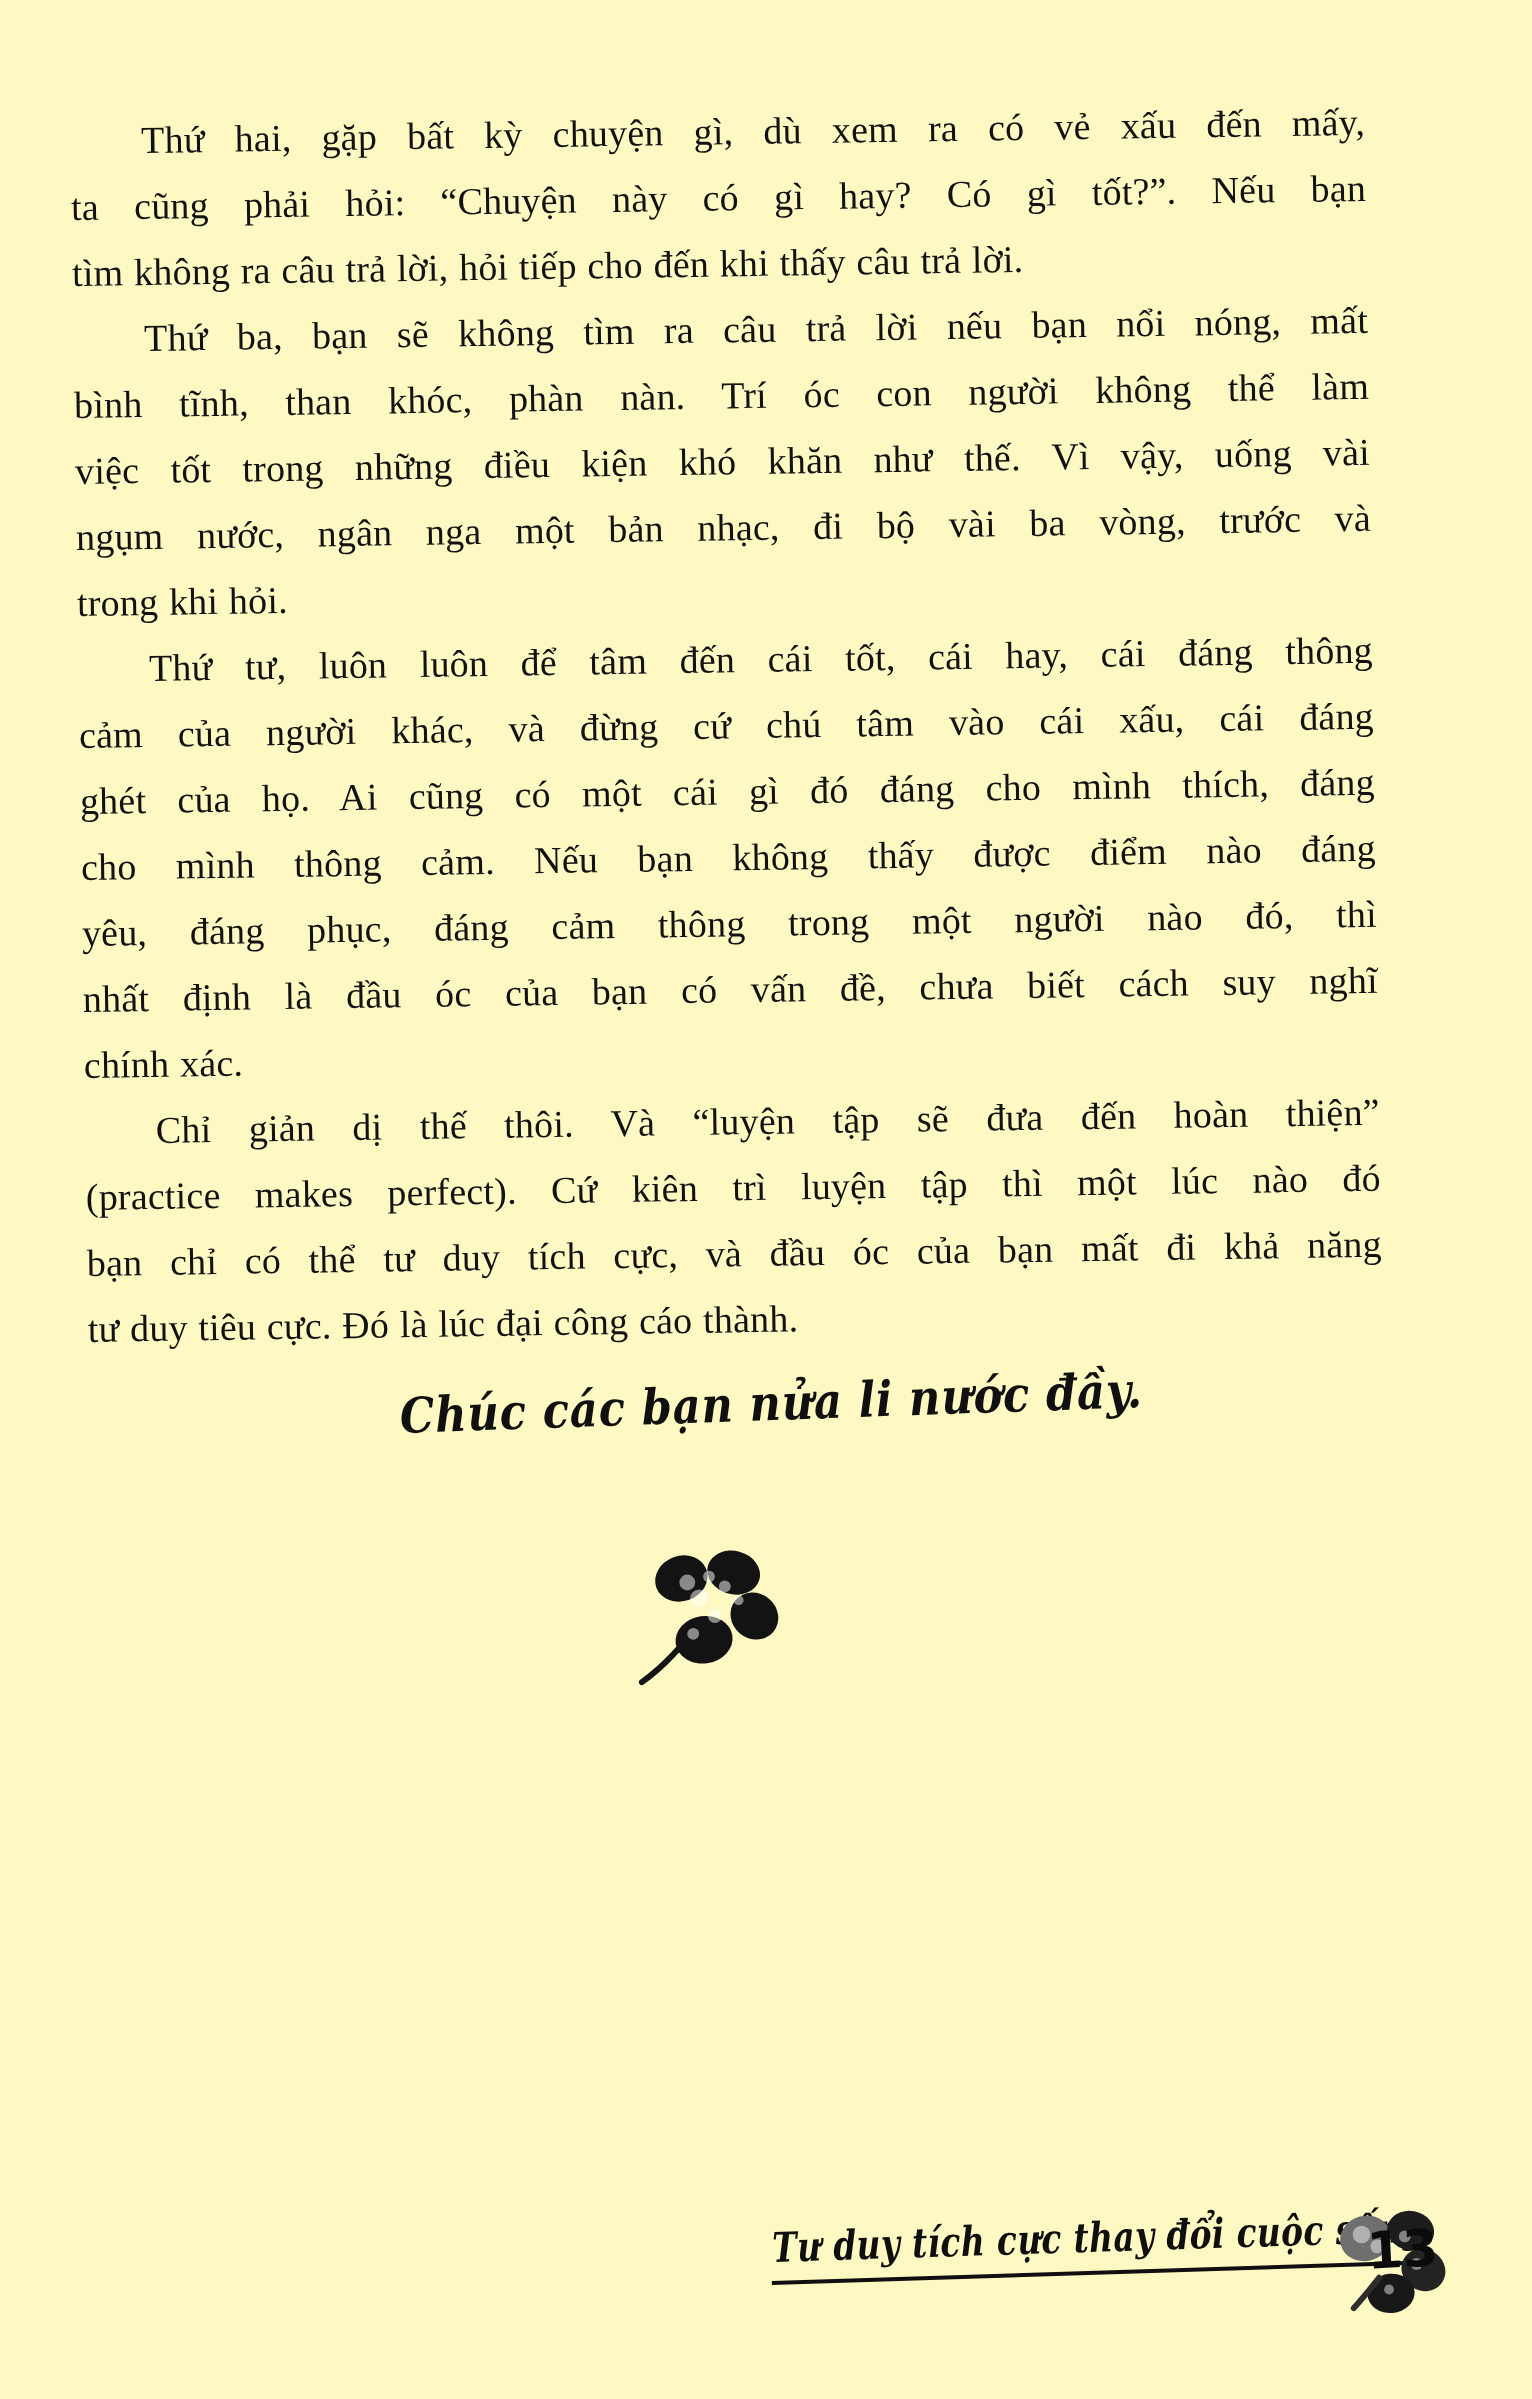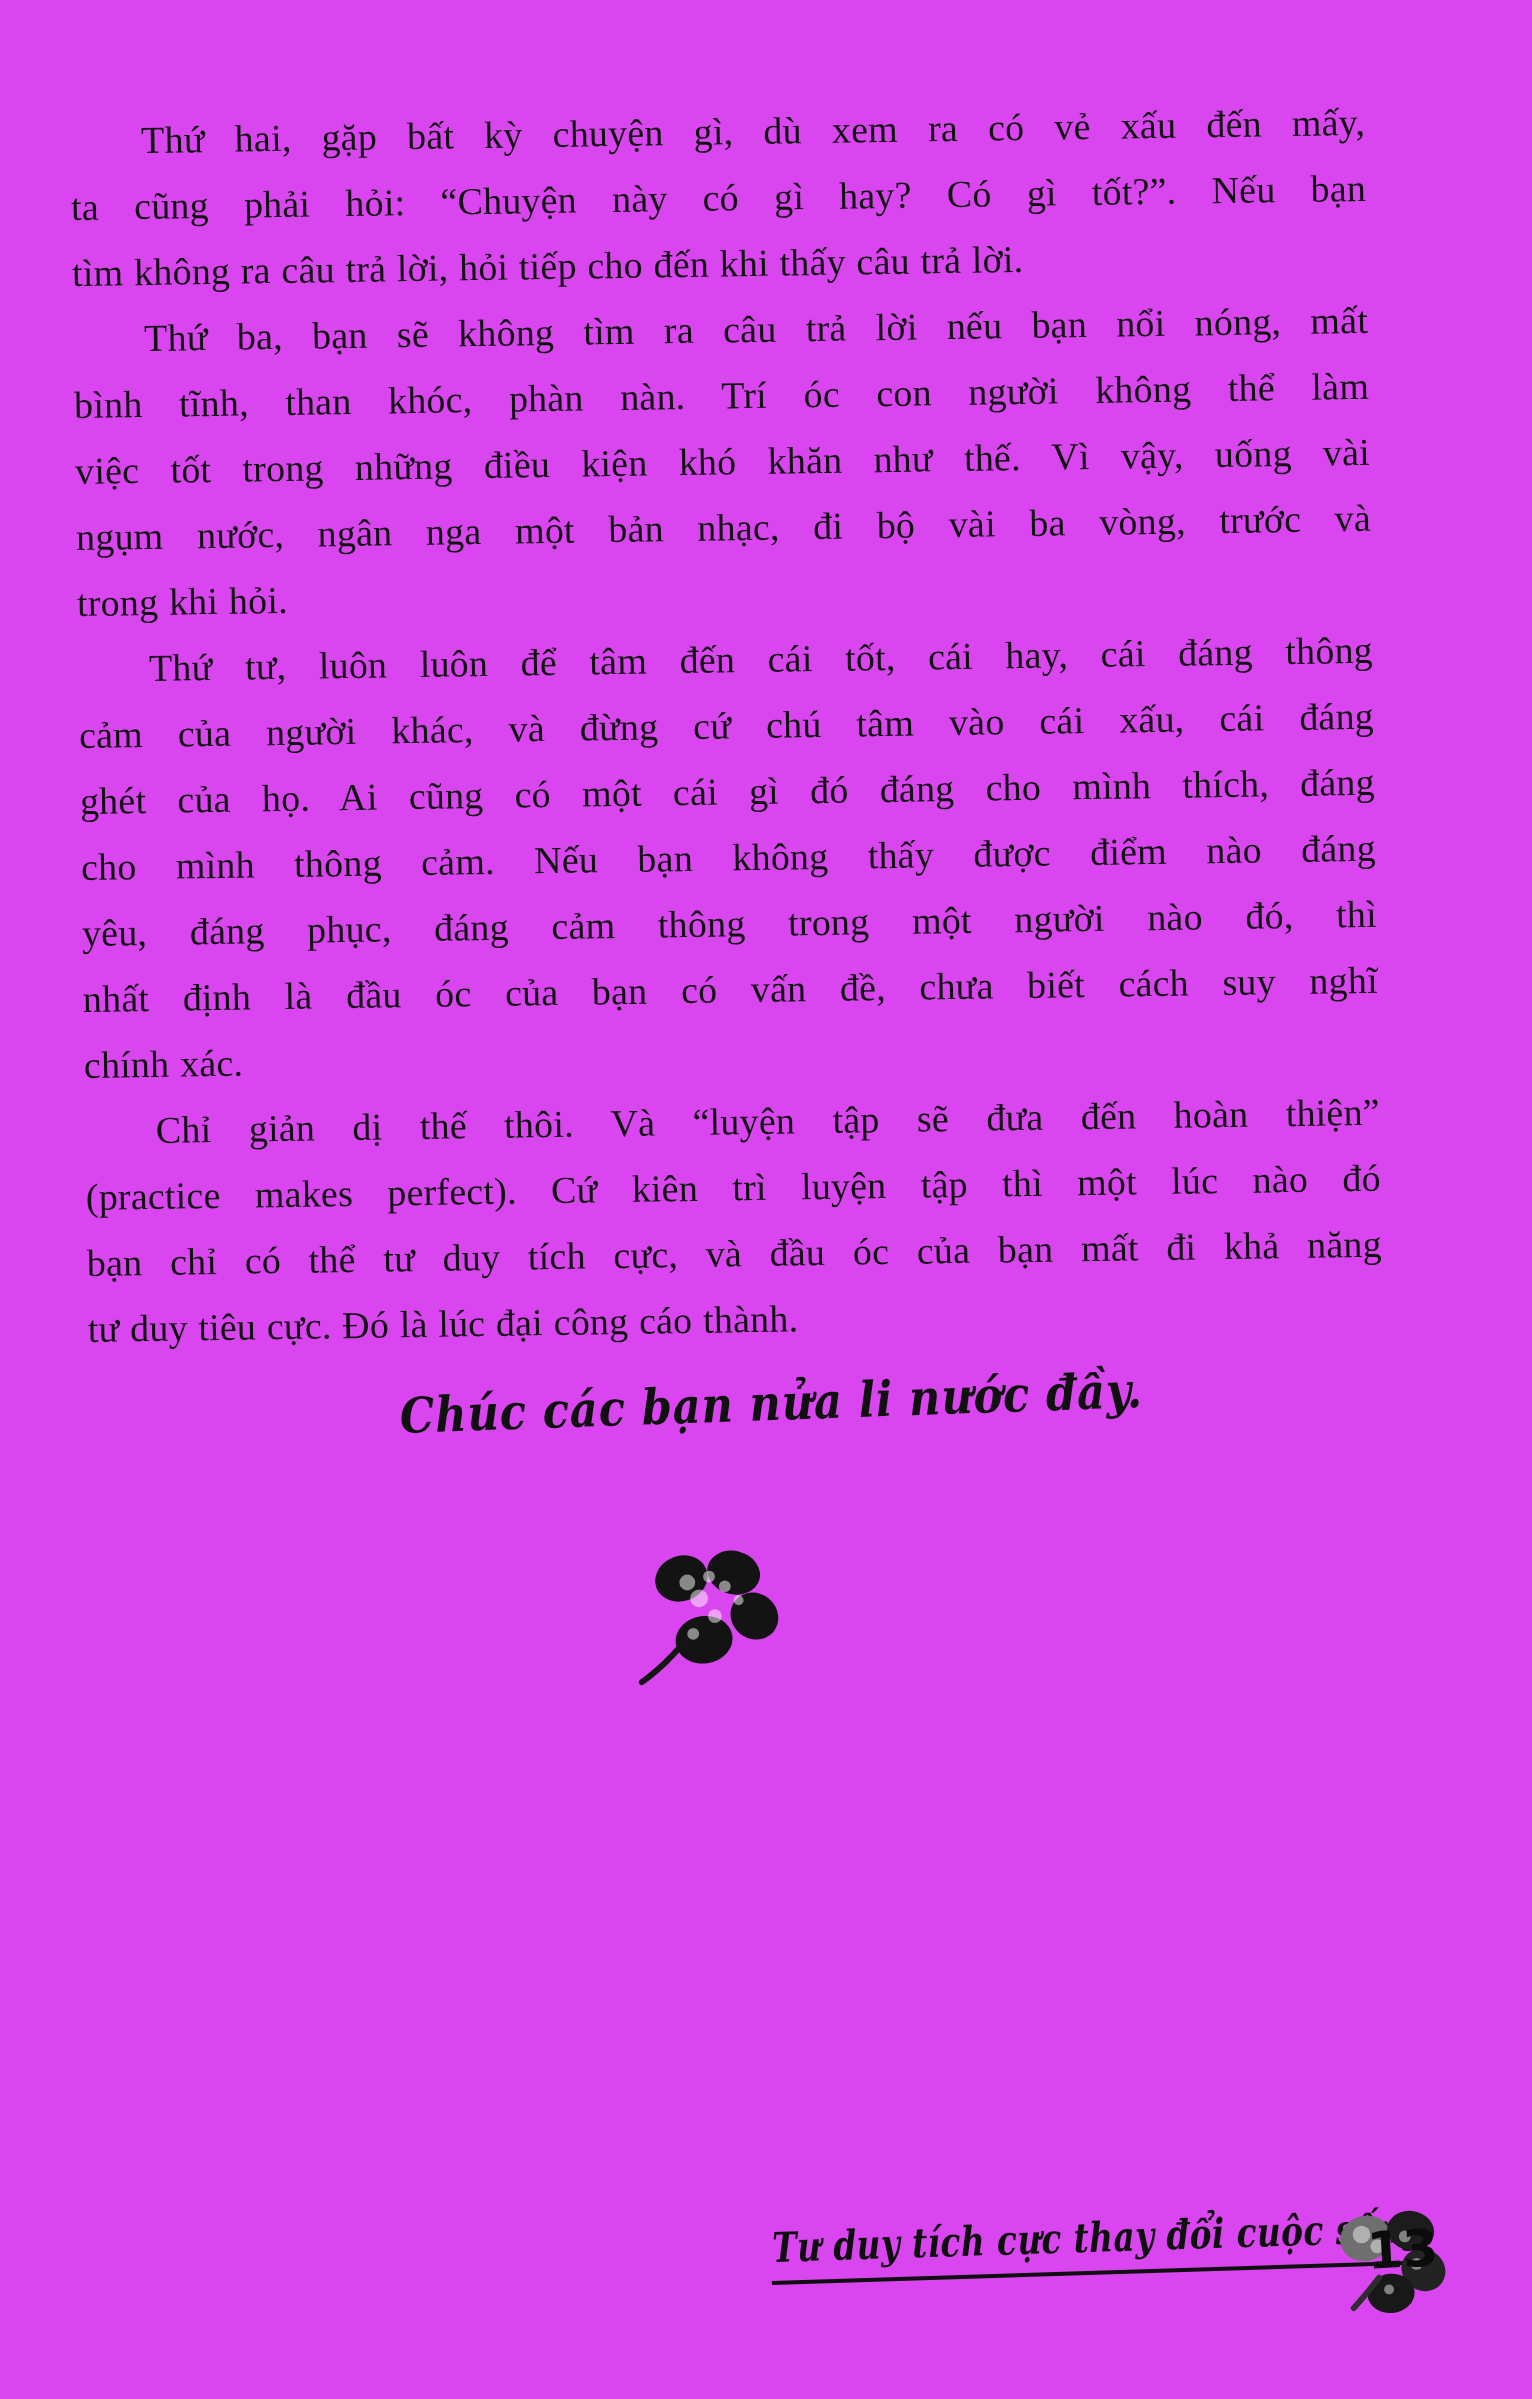--- a/index.html
+++ b/index.html
@@ -1,19 +1,19 @@
 <!DOCTYPE html>
 <html><head>
 <meta charset="utf-8">
 <style>
   html,body{margin:0;padding:0;}
   .page{
     position:relative;
     width:1533px;height:2400px;
-    background:#d946ef;
+    background:#fef9c3;
     overflow:hidden;
     font-family:"Liberation Serif","DejaVu Serif",serif;
     color:#121212;
   }
   
   .body-text{
     position:absolute;
     left:79px;top:108px;
     width:1295px;
     transform:rotate(-0.85deg);

